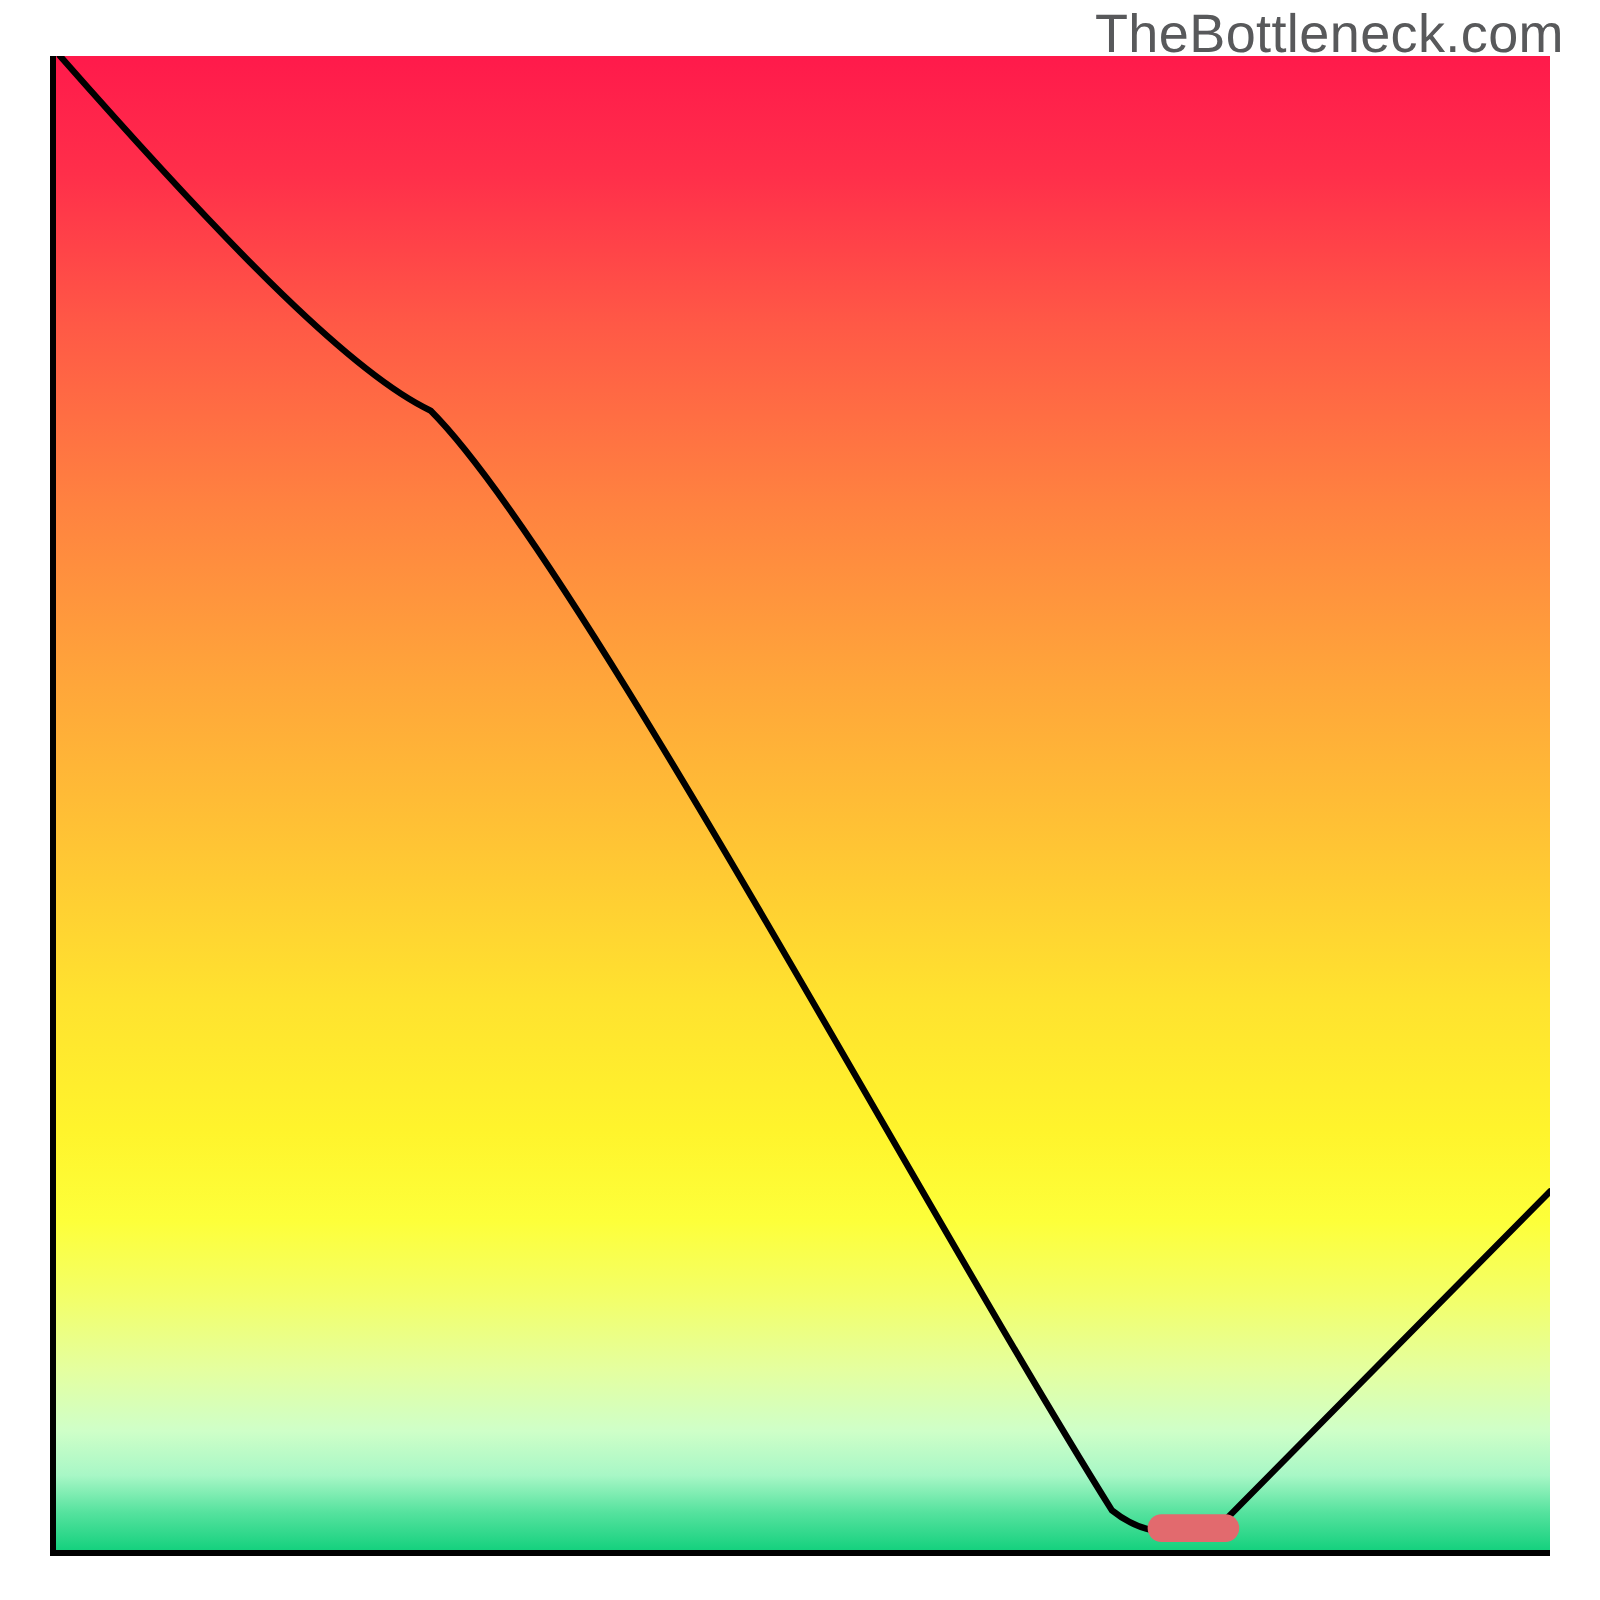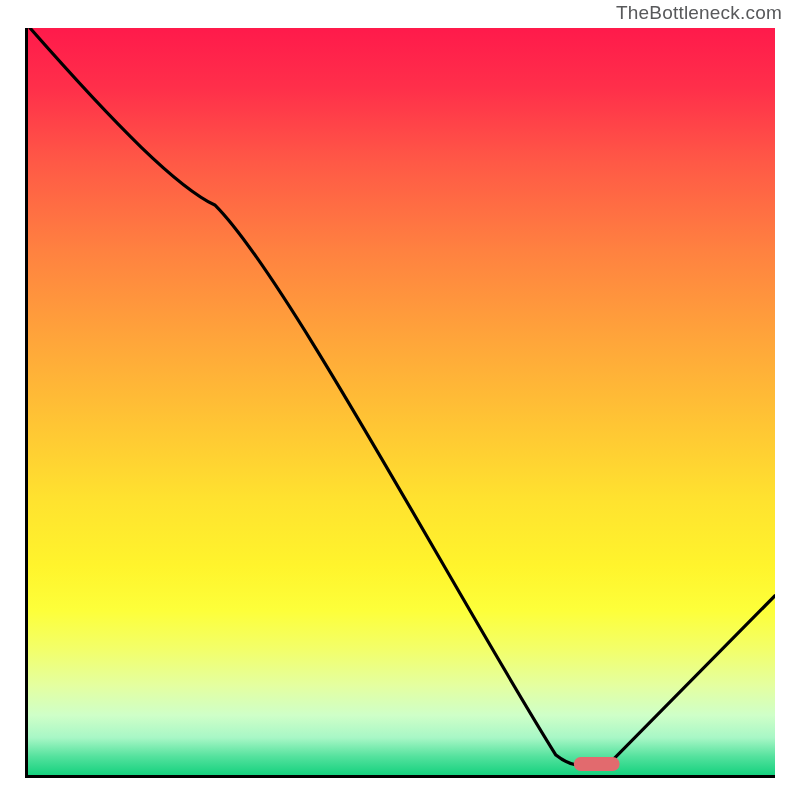--- a/index.html
+++ b/index.html
@@ -12,21 +12,21 @@
   }
   .container {
     position: relative;
     width: 800px;
     height: 800px;
   }
   .watermark {
     position: absolute;
     top: 2px;
     right: 18px;
-    font-size: 19px;
+    font-size: 27px;
     font-weight: 500;
     color: #58595b;
     letter-spacing: 0.2px;
     text-align: right;
   }
   .plot-frame {
     position: absolute;
     left: 25px;
     top: 28px;
     width: 750px;

